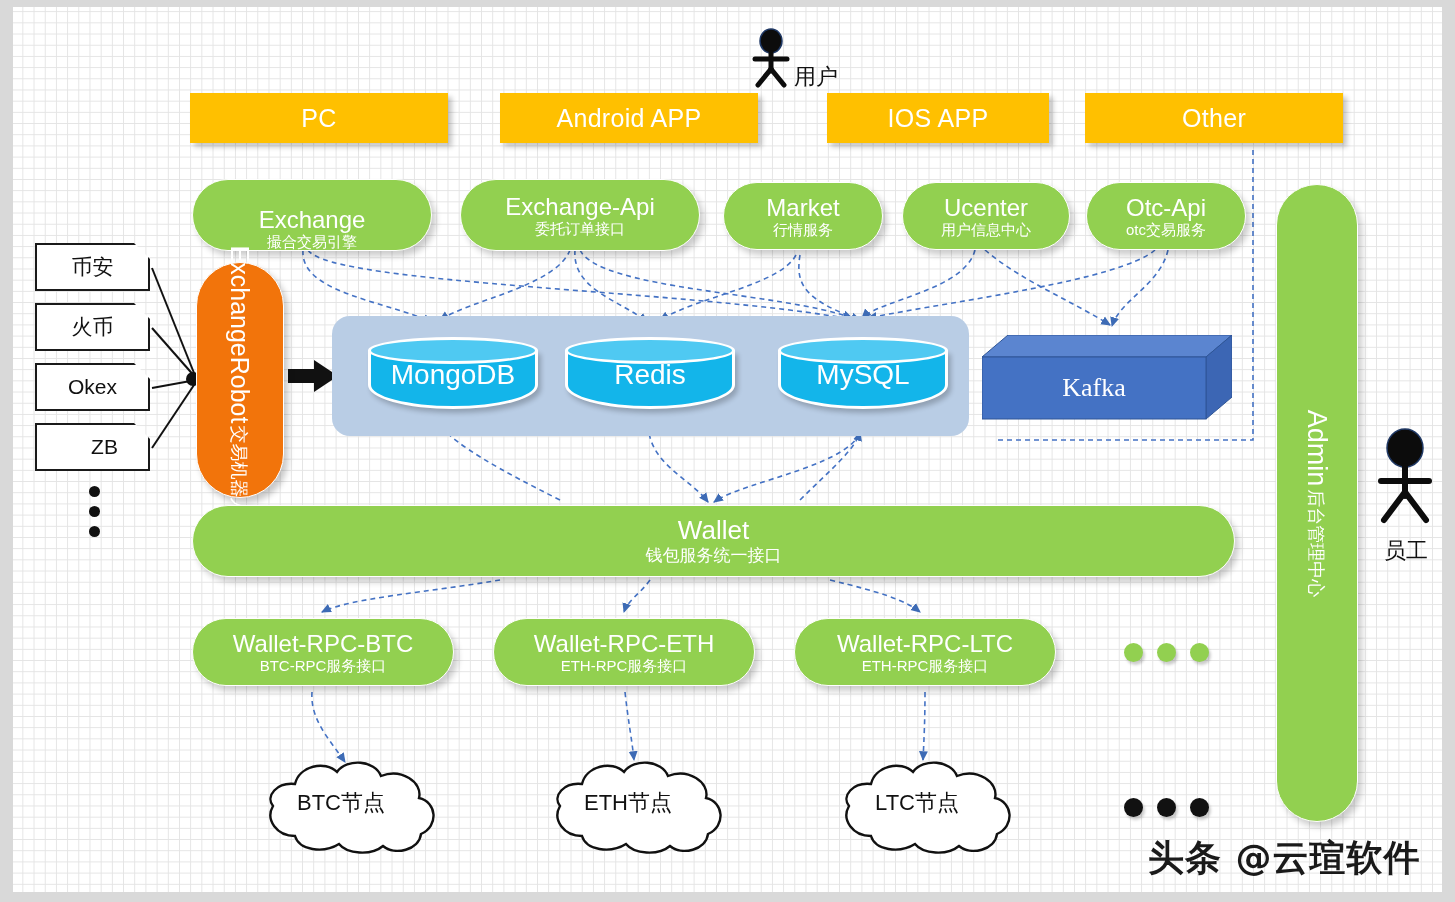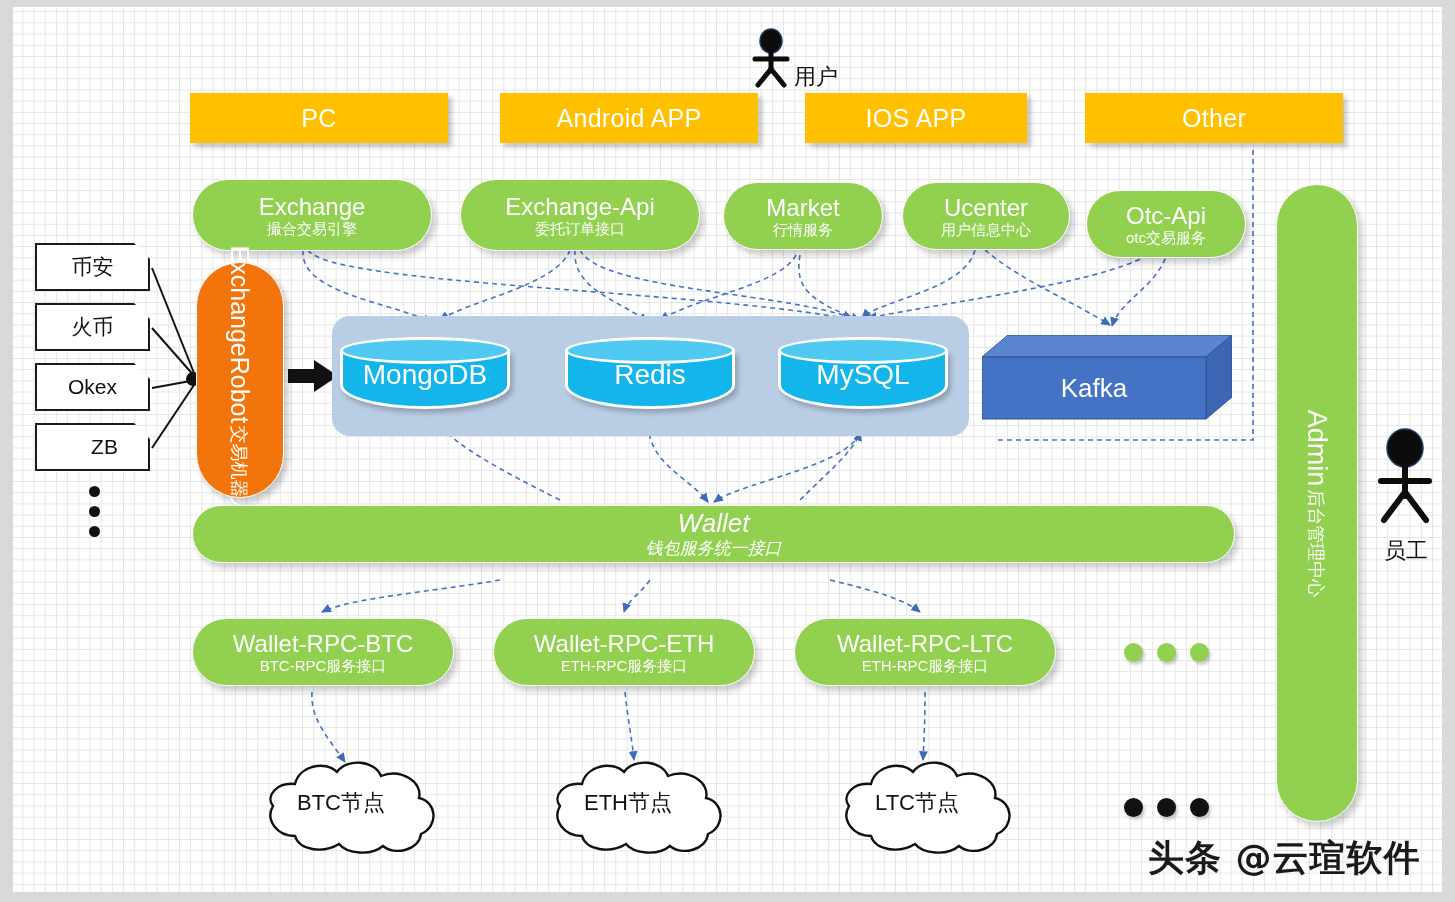--- a/index.html
+++ b/index.html
@@ -88,21 +88,21 @@
     position:absolute;left:0;right:0;top:0;height:27px;
     background:#4FC9F2;border:3px solid #ffffff;border-radius:50%;
     box-sizing:border-box;
   }
   .cyl .lbl{
     position:absolute;left:0;right:0;top:50%;transform:translateY(-45%);
     text-align:center;color:#fff;font-size:28px;
   }
 
   
-  .kafka{position:absolute;}
+  .kafka{position:absolute;font-family:Liberation Serif, serif;}
   .kafka svg{position:absolute;left:0;top:0;}
 
   
   .cloud{position:absolute;}
   .cloud .lbl{
     position:absolute;left:0;right:16px;top:50%;transform:translateY(-60%);
     text-align:center;font-size:22px;color:#111;
   }
 
   
@@ -219,44 +219,44 @@
     </svg>
     <span class="name" style="left:44px;top:34px;">用户</span>
   </div>
 
   <div class="node client" style="left:190px;top:93px;width:258px;height:50px;">
     <span>PC</span>
   </div>
   <div class="node client" style="left:500px;top:93px;width:258px;height:50px;">
     <span>Android APP</span>
   </div>
-  <div class="node client" style="left:805px;top:93px;width:222px;height:50px;">
+  <div class="node client" style="left:827px;top:93px;width:222px;height:50px;">
     <span>IOS APP</span>
   </div>
   <div class="node client" style="left:1085px;top:93px;width:258px;height:50px;">
     <span>Other</span>
   </div>
 
-  <div class="node svc" style="left:192px;top:179px;width:240px;height:72px;">
+  <div class="node svc" style="left:192px;top:179px;width:240px;height:72px;justify-content:flex-end;">
     <span class="t1">Exchange</span>
     <span class="t2">撮合交易引擎</span>
   </div>
   <div class="node svc" style="left:460px;top:179px;width:240px;height:72px;">
     <span class="t1">Exchange-Api</span>
     <span class="t2">委托订单接口</span>
   </div>
   <div class="node svc" style="left:723px;top:182px;width:160px;height:68px;">
     <span class="t1">Market</span>
     <span class="t2">行情服务</span>
   </div>
   <div class="node svc" style="left:902px;top:182px;width:168px;height:68px;">
     <span class="t1">Ucenter</span>
     <span class="t2">用户信息中心</span>
   </div>
-  <div class="node svc" style="left:1086px;top:190px;width:160px;height:68px;text-align:right;">
+  <div class="node svc" style="left:1086px;top:182px;width:160px;height:68px;text-align:right;">
     <span class="t1">Otc-Api</span>
     <span class="t2">otc交易服务</span>
   </div>
 
   <div class="node exbox" style="left:35px;top:243px;width:115px;height:48px;">
     <span>币安</span>
   </div>
   <div class="node exbox" style="left:35px;top:303px;width:115px;height:48px;">
     <span>火币</span>
   </div>
@@ -274,21 +274,21 @@
 
   <div class="robot" style="position:absolute;left:196px;top:262px;width:86px;height:234px;">
     <div class="inner">
       <span class="r1">ExchangeRobot</span>
       <span class="r2">交易机器人</span>
     </div>
   </div>
 
   <div class="node dbpanel" style="left:332px;top:316px;width:637px;height:120px;"></div>
 
-  <div class="cyl" style="left:340px;top:337px;width:170px;height:72px;">
+  <div class="cyl" style="left:368px;top:337px;width:170px;height:72px;">
     <div class="body"></div>
     <div class="top"></div>
     <div class="lbl">MongoDB</div>
   </div>
   <div class="cyl" style="left:565px;top:337px;width:170px;height:72px;">
     <div class="body"></div>
     <div class="top"></div>
     <div class="lbl">Redis</div>
   </div>
   <div class="cyl" style="left:778px;top:337px;width:170px;height:72px;">
@@ -299,21 +299,21 @@
 
   <div class="kafka" style="left:982px;top:335px;width:250px;height:90px;">
     <svg width="250" height="90" viewBox="0 0 250 90">
       <polygon points="0,22 26,0 250,0 224,22" fill="#5B85D0" stroke="#2E5597" stroke-width="1"></polygon>
       <polygon points="224,22 250,0 250,62 224,84" fill="#3C66B4" stroke="#2E5597" stroke-width="1"></polygon>
       <rect x="0" y="22" width="224" height="62" fill="#4472C4" stroke="#2E5597" stroke-width="1"></rect>
     </svg>
     <div style="position:absolute;left:0;top:22px;width:224px;height:62px;display:flex;align-items:center;justify-content:center;color:#fff;font-size:26px;">Kafka</div>
   </div>
 
-  <div class="node svc big" style="left:192px;top:505px;width:1043px;height:58px;font-style:italic;">
+  <div class="node svc big" style="left:192px;top:505px;width:1043px;height:72px;">
     <span class="t1">Wallet</span>
     <span class="t2">钱包服务统一接口</span>
   </div>
 
   <div class="node svc" style="left:192px;top:618px;width:262px;height:68px;">
     <span class="t1">Wallet-RPC-BTC</span>
     <span class="t2">BTC-RPC服务接口</span>
   </div>
   <div class="node svc" style="left:493px;top:618px;width:262px;height:68px;">
     <span class="t1">Wallet-RPC-ETH</span>

